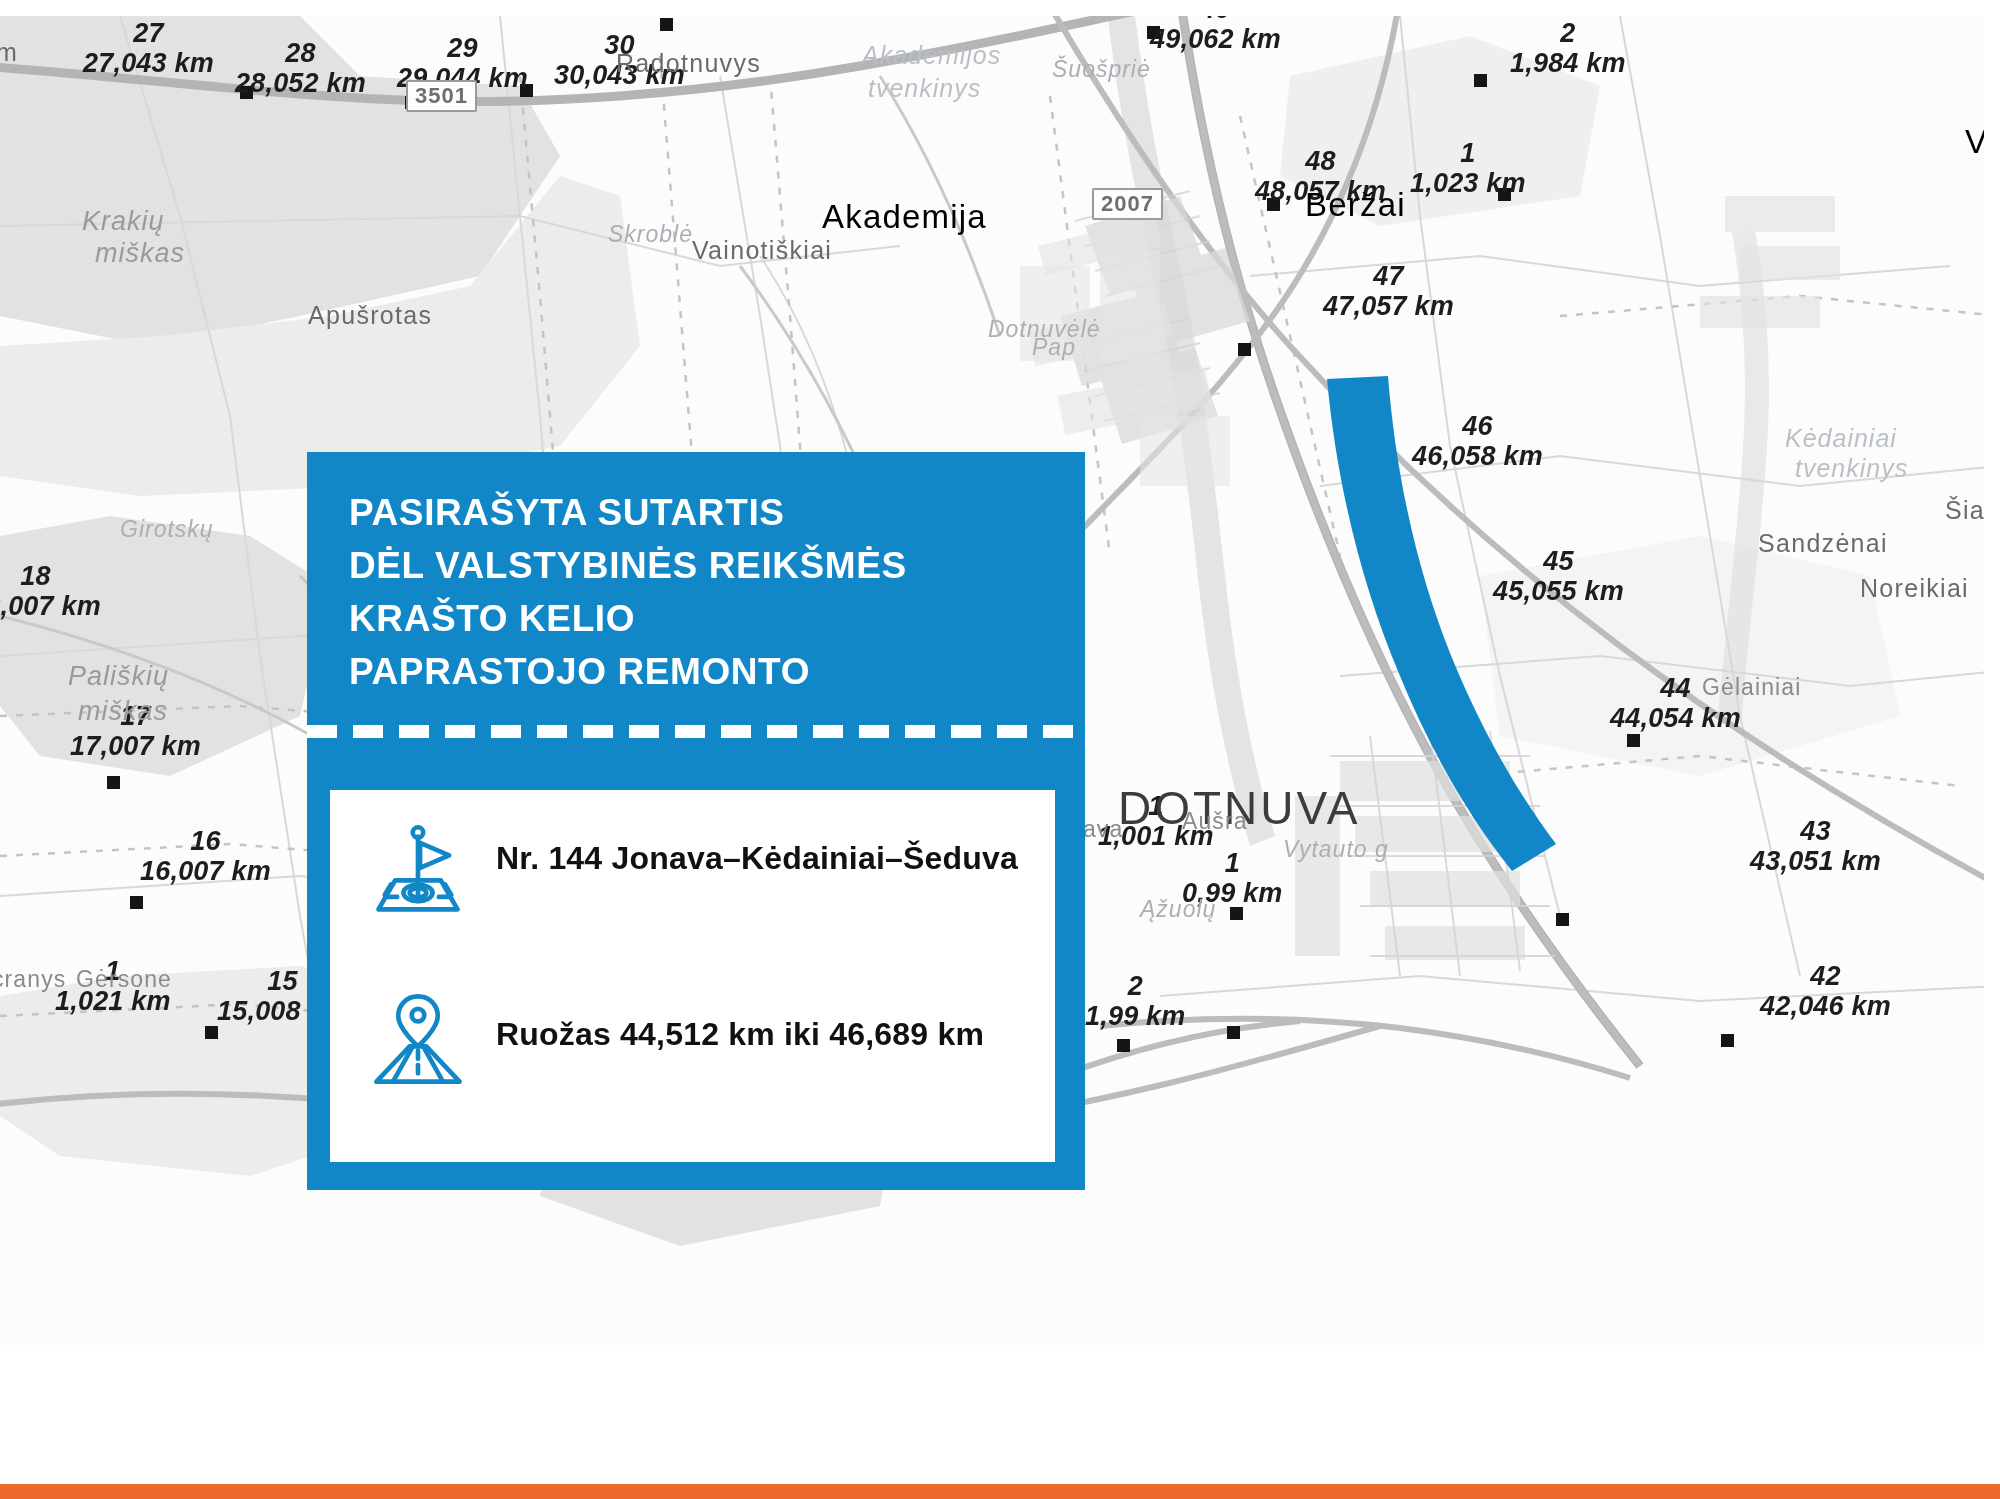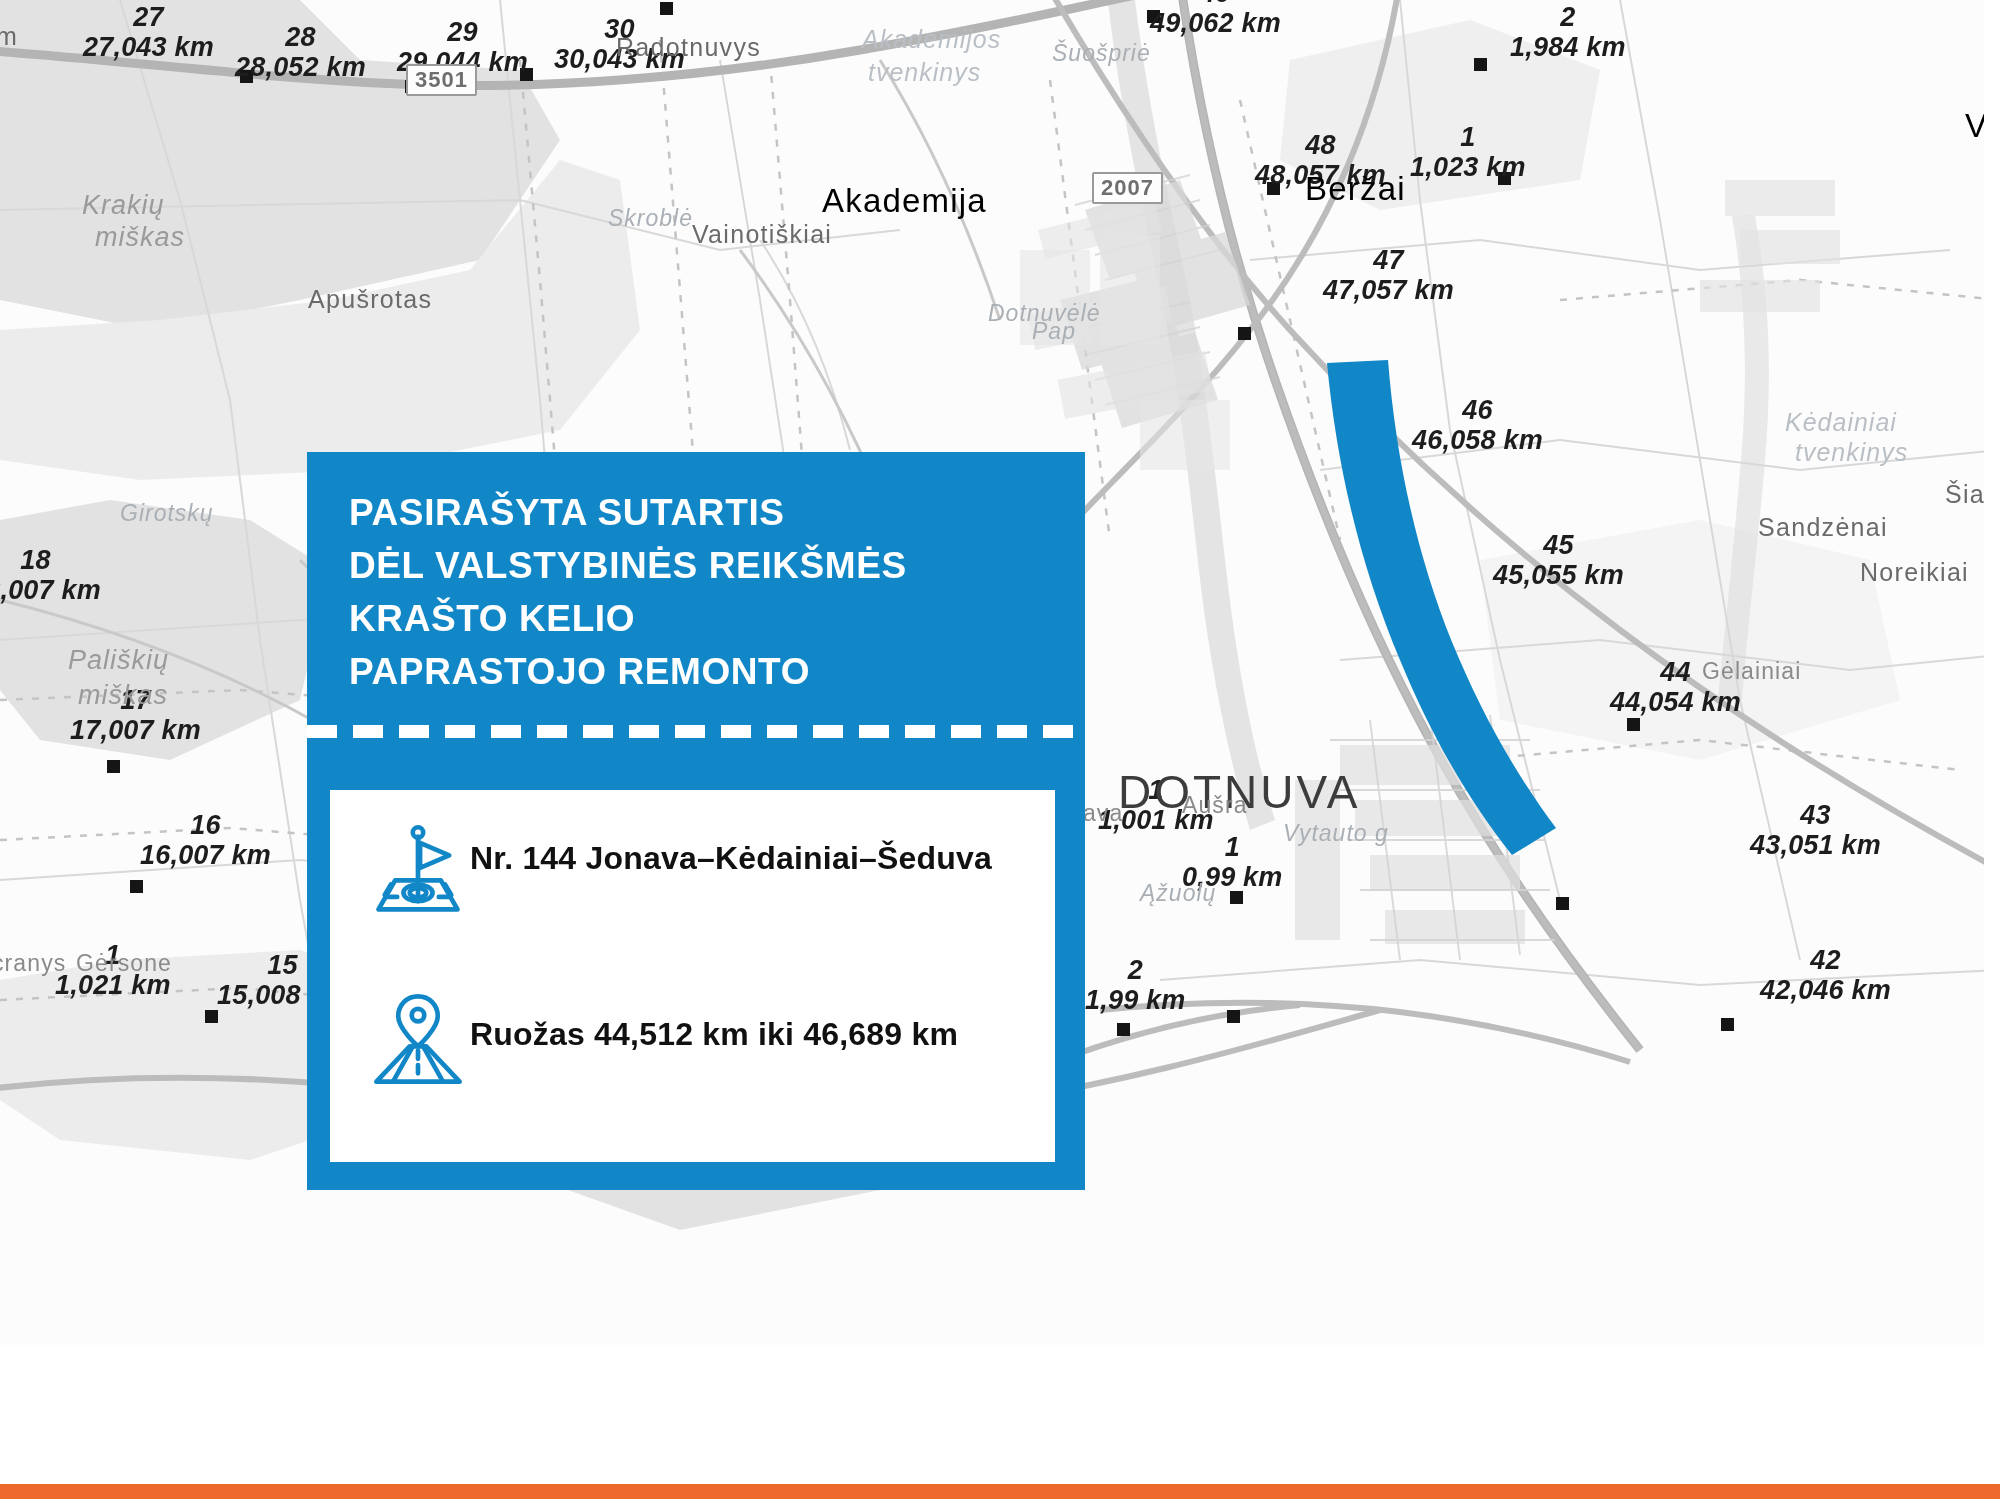--- a/index.html
+++ b/index.html
@@ -7,21 +7,21 @@
     width:2000px;height:1499px;
     background:#ffffff;
     font-family:"Liberation Sans", sans-serif;
     overflow:hidden;
     position:relative;
   }
   #root{position:absolute;inset:0;width:2000px;height:1499px;overflow:hidden;}
 
   
   .map-area{
-    position:absolute;left:0;top:0;width:1984px;height:1345px;
+    position:absolute;left:0;top:16px;width:1984px;height:1345px;
     background:#fbfbfb;
     overflow:hidden;
   }
   .map-svg{position:absolute;left:0;top:0;width:2000px;height:1345px;}
 
   
   .mlabel{
     position:absolute;
     font-family:"Liberation Sans", sans-serif;
     white-space:pre;
@@ -69,21 +69,21 @@
       #ffffff 0px,#ffffff 30px,
       rgba(255,255,255,0) 30px, rgba(255,255,255,0) 46px);
   }
   .card{
     position:absolute;left:23px;top:338px;width:725px;height:372px;
     background:#ffffff;
   }
   .row{position:absolute;display:flex;align-items:flex-start;}
   .row .ico{width:104px;height:104px;flex:0 0 104px;}
   .row .txt{
-    color:#111111;font-weight:700;font-size:32px;
+    margin-left:26px;color:#111111;font-weight:700;font-size:32px;
     line-height:1.38;letter-spacing:.2px;
   }
   #row-road{left:36px;top:30px;}
   #row-road .txt{padding-top:16px;}
   #row-section{left:36px;top:196px;}
   #row-section .txt{padding-top:26px;}
 
   
   .footer{position:absolute;left:0;top:1345px;width:2000px;height:154px;background:#ffffff;}
   .orange-bar{position:absolute;left:0;top:1484px;width:2000px;height:15px;background:#ee6a2c;}

